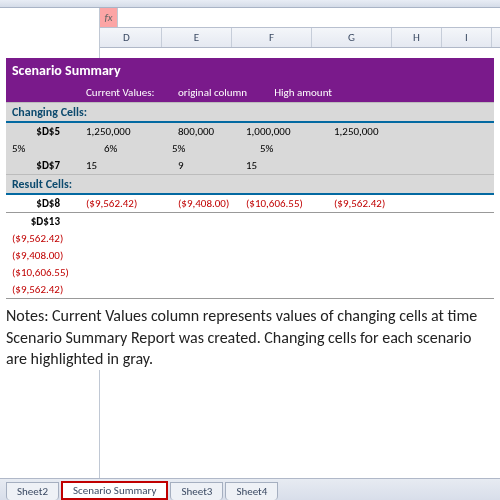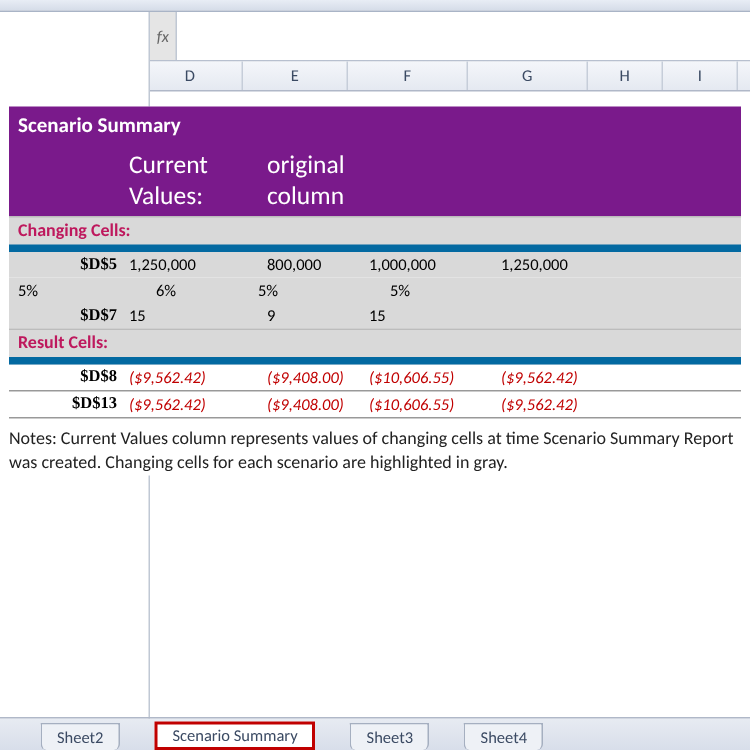--- a/index.html
+++ b/index.html
@@ -13,22 +13,22 @@
     overflow: hidden;
   }
   .ribbon-top {
     height: 8px;
     background: linear-gradient(#e8edf5, #d5dce8);
     border-bottom: 1px solid #a9b4c6;
   }
   .formula-bar {
     display: flex;
     align-items: center;
-    height: 33px;
-    background: #e5e5e5;
+    height: 20px;
+    background: #fca5a5;
     border-bottom: 1px solid #b8c0cf;
   }
   .fx {
     width: 18px;
     text-align: center;
     font-style: italic;
     color: #666;
     font-size: 11px;
     border-right: 1px solid #c0c8d4;
     height: 100%;
@@ -80,47 +80,47 @@
     background: #7a1a8b;
     color: #fff;
     font-weight: bold;
     padding: 4px 6px;
     font-size: 14px;
   }
   .headerbar {
     background: #7a1a8b;
     color: #fff;
     display: flex;
-    font-size: 17px;
+    font-size: 11px;
   }
   .hcell { padding: 3px 6px; }
   .hspacer{width:74px}
   .hcv{width:92px}
   .hlow{width:68px}
   .horig{width:88px}
   .hhigh{width:78px;text-align:right}
   .section {
     background: #d9d9d9;
     font-weight: bold;
-    color: #be185d;
+    color: #0c4a6e;
     padding: 2px 6px;
     border-top: 1px solid #bcbcbc;
-    border-bottom: 5px solid #0369a1;
+    border-bottom: 2px solid #0369a1;
     font-size: 12px;
   }
   .trow { display: flex; }
-  .trow .lbl { width: 74px; text-align: right; padding: 2px 2px; font-weight: bold; font-size: 11px; font-family: Liberation Serif, serif; }
+  .trow .lbl { width: 74px; text-align: right; padding: 2px 20px; font-weight: bold; font-size: 11px; }
   .trow .v { padding: 2px 6px; font-size: 11px; }
   .vcv{width:92px}.vlow{width:68px}.vorig{width:88px}.vhigh{width:78px}
   .grayrow { background: #d9d9d9; }
-  .neg { color: #c00000; font-style: italic; }
-  .result-sep { border-top: 1px solid #999; border-bottom: 1px solid #999;}
+  .neg { color: #c00000; }
+  .result-sep { border-top: 1px solid #999; border-bottom: 1px solid #999; flex-direction: column;}
   .notes {
     margin: 6px 6px 0 6px;
-    font-size: 12px;
+    font-size: 16px;
     color: #222;
     line-height: 1.35;
   }
   .sheet-tabs {
     position: absolute;
     bottom: 0;
     left: 0;
     right: 0;
     height: 22px;
     background: linear-gradient(#e7ebf2,#d8deea);
@@ -133,21 +133,20 @@
     background: #eef1f6;
     border: 1px solid #a5afc0;
     border-bottom: none;
     padding: 2px 10px;
     font-size: 11px;
     color: #3b4a63;
     margin-right: 2px;
     border-radius: 0 0 4px 4px;
     position: relative;
     top:0;
-    margin-left:21px;
   }
   .tab.active {
     background: #fff;
     border: 2px solid #c00000;
     border-radius: 0;
     padding: 1px 10px;
     font-weight: normal;
   }
   .faint-grid {
     position:absolute;
@@ -181,20 +180,21 @@
 </div>
 
 <div class="grid">
 
   <div class="summary">
     <div class="titlebar">Scenario Summary</div>
     <div class="headerbar">
       <div class="hcell hspacer"></div>
       <div class="hcell hcv">Current Values:</div>
       <div class="hcell horig">original column</div>
+      <div class="hcell hhigh">High amount</div>
     </div>
 
     <div class="section">Changing Cells:</div>
 
     <div class="trow grayrow">
       <div class="lbl">$D$5</div>
       <div class="v vcv">1,250,000</div>
       <div class="v vlow">800,000</div>
       <div class="v vorig">1,000,000</div>
       <div class="v vhigh">1,250,000</div>

